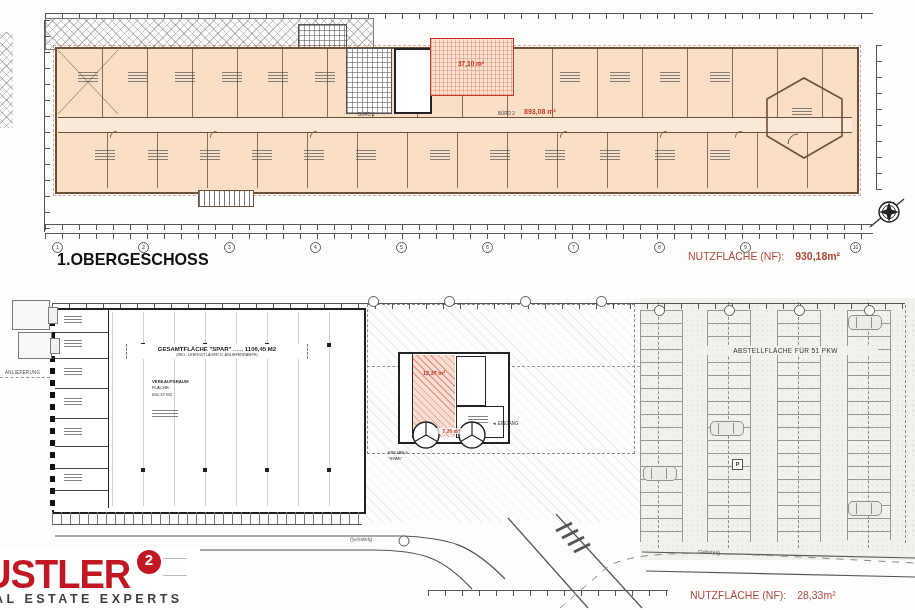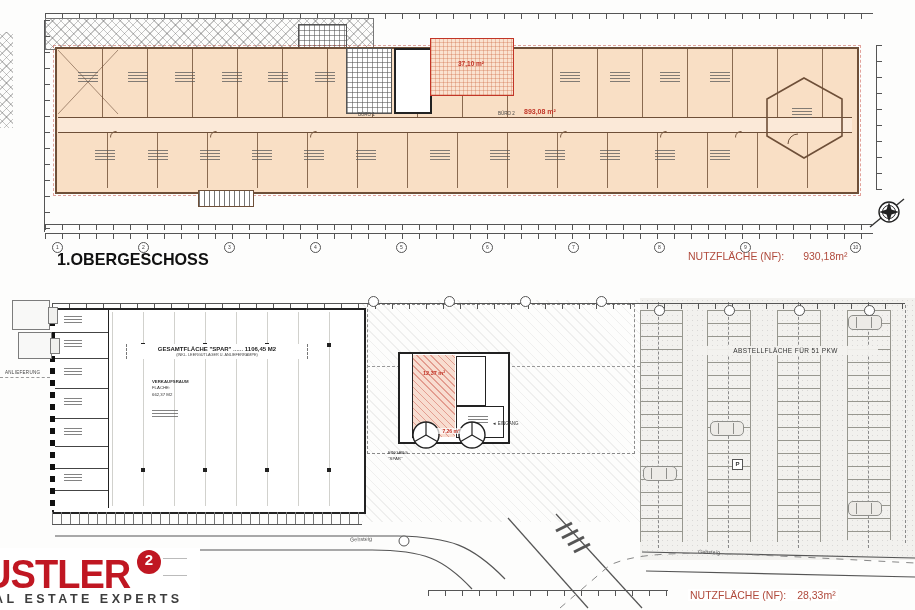--- a/index.html
+++ b/index.html
@@ -138,21 +138,21 @@
   <div class="abs bub" style="left:396px;top:242px;">5</div>
   <div class="abs bub" style="left:482px;top:242px;">6</div>
   <div class="abs bub" style="left:568px;top:242px;">7</div>
   <div class="abs bub" style="left:654px;top:242px;">8</div>
   <div class="abs bub" style="left:740px;top:242px;">9</div>
   <div class="abs bub" style="left:850px;top:242px;">10</div>
 
   <div class="abs" style="left:57px;top:250px;font-size:17px;font-weight:bold;color:#111;transform:scaleX(.95);transform-origin:left;">1.OBERGESCHOSS</div>
   <div class="abs" style="left:688px;top:250px;font-size:10.5px;color:#b04a3c;">
     <span>NUTZFLÄCHE (NF):</span>
-    <span style="margin-left:16px;">930,18m²</span>
+    <span style="margin-left:8px;font-weight:bold;">930,18m²</span>
   </div>
 
   <div class="abs dots" style="left:640px;top:298px;width:275px;height:262px;"></div>
   <div class="abs vdash" style="left:658px;top:302px;height:246px;"></div>
   <div class="abs vdash" style="left:728px;top:302px;height:246px;"></div>
   <div class="abs vdash" style="left:798px;top:302px;height:246px;"></div>
   <div class="abs vdash" style="left:868px;top:302px;height:246px;"></div>
   <div class="abs vdash" style="left:905px;top:305px;height:238px;"></div>
   <div class="abs stalls" style="left:640px;top:310px;width:41px;height:232px;"></div>
   <div class="abs stalls" style="left:707px;top:310px;width:42px;height:232px;"></div>

